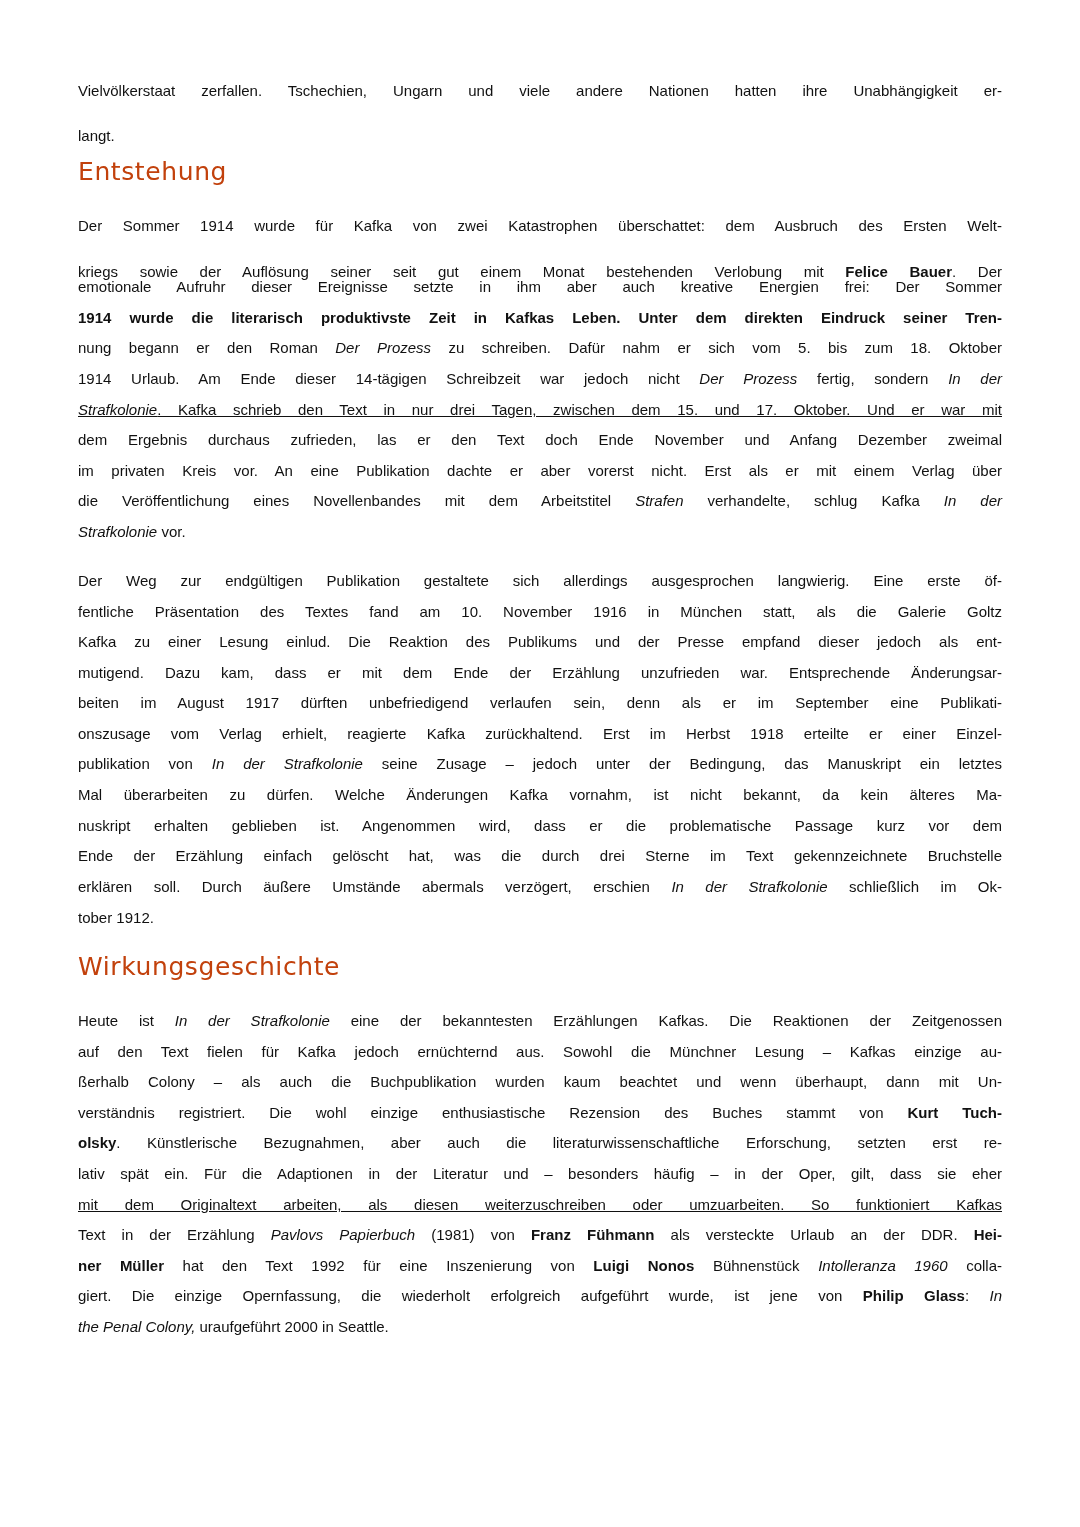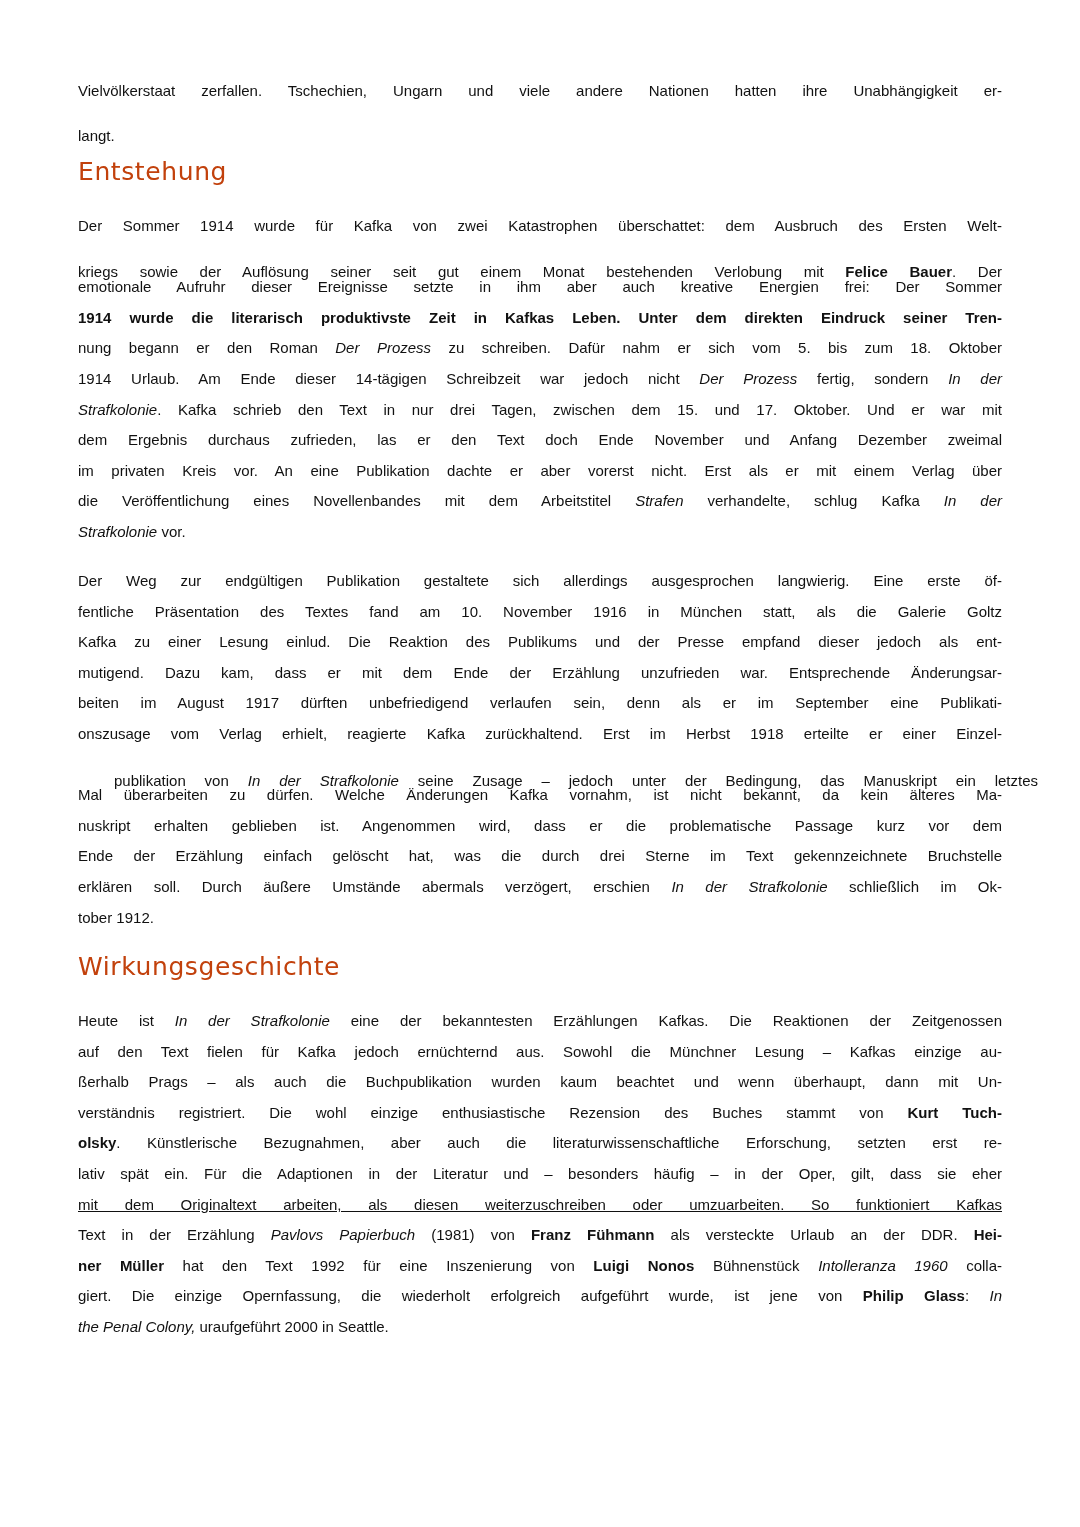--- a/index.html
+++ b/index.html
@@ -26,41 +26,41 @@
 <div class="page" id="page">
     <div class="line" style="top: 76px;"><span class="seg">Vielvölkerstaat zerfallen. Tschechien, Ungarn und viele andere Nationen hatten ihre Unabhängigkeit er-</span></div>
     <div class="line last" style="top: 106.6px; margin-top: 14px;"><span class="seg">langt.</span></div>
     <h2 class="heading" style="top: 157px;">Entstehung</h2>
     <div class="line" style="top: 211px;"><span class="seg">Der Sommer 1914 wurde für Kafka von zwei Katastrophen überschattet: dem Ausbruch des Ersten Welt-</span></div>
     <div class="line" style="top: 241.6px; margin-top: 15px;"><span class="seg">kriegs sowie der Auflösung seiner seit gut einem Monat bestehenden Verlobung mit </span><span class="seg b">Felice Bauer</span><span class="seg">. Der</span></div>
     <div class="line" style="top: 272.2px;"><span class="seg">emotionale Aufruhr dieser Ereignisse setzte in ihm aber auch kreative Energien frei: Der Sommer</span></div>
     <div class="line" style="top: 302.8px; font-weight: bold;"><span class="seg">1914 wurde die literarisch produktivste Zeit in Kafkas Leben. Unter dem direkten Eindruck seiner Tren-</span></div>
     <div class="line" style="top: 333.4px;"><span class="seg">nung begann er den Roman </span><span class="seg i">Der Prozess</span><span class="seg"> zu schreiben. Dafür nahm er sich vom 5. bis zum 18. Oktober</span></div>
     <div class="line" style="top: 364px;"><span class="seg">1914 Urlaub. Am Ende dieser 14-tägigen Schreibzeit war jedoch nicht </span><span class="seg i">Der Prozess</span><span class="seg"> fertig, sondern </span><span class="seg i">In der</span></div>
-    <div class="line" style="top: 394.6px;"><span class="seg i">Strafkolonie</span><span class="seg">. Kafka schrieb den Text in nur drei Tagen, zwischen dem 15. und 17. Oktober. Und er war mit</span></div>
+    <div class="line" style="top: 394.6px; text-decoration: underline;"><span class="seg i">Strafkolonie</span><span class="seg">. Kafka schrieb den Text in nur drei Tagen, zwischen dem 15. und 17. Oktober. Und er war mit</span></div>
     <div class="line" style="top: 425.2px;"><span class="seg">dem Ergebnis durchaus zufrieden, las er den Text doch Ende November und Anfang Dezember zweimal</span></div>
     <div class="line" style="top: 455.8px;"><span class="seg">im privaten Kreis vor. An eine Publikation dachte er aber vorerst nicht. Erst als er mit einem Verlag über</span></div>
     <div class="line" style="top: 486.4px;"><span class="seg">die Veröffentlichung eines Novellenbandes mit dem Arbeitstitel </span><span class="seg i">Strafen</span><span class="seg"> verhandelte, schlug Kafka </span><span class="seg i">In der</span></div>
     <div class="line last" style="top: 517px;"><span class="seg i">Strafkolonie</span><span class="seg"> vor.</span></div>
     <div class="line" style="top: 566px;"><span class="seg">Der Weg zur endgültigen Publikation gestaltete sich allerdings ausgesprochen langwierig. Eine erste öf-</span></div>
     <div class="line" style="top: 596.6px;"><span class="seg">fentliche Präsentation des Textes fand am 10. November 1916 in München statt, als die Galerie Goltz</span></div>
     <div class="line" style="top: 627.2px;"><span class="seg">Kafka zu einer Lesung einlud. Die Reaktion des Publikums und der Presse empfand dieser jedoch als ent-</span></div>
     <div class="line" style="top: 657.8px;"><span class="seg">mutigend. Dazu kam, dass er mit dem Ende der Erzählung unzufrieden war. Entsprechende Änderungsar-</span></div>
     <div class="line" style="top: 688.4px;"><span class="seg">beiten im August 1917 dürften unbefriedigend verlaufen sein, denn als er im September eine Publikati-</span></div>
     <div class="line" style="top: 719px;"><span class="seg">onszusage vom Verlag erhielt, reagierte Kafka zurückhaltend. Erst im Herbst 1918 erteilte er einer Einzel-</span></div>
-    <div class="line" style="top: 766px; margin-left: 36px;"><span class="seg">publikation von </span><span class="seg i">In der Strafkolonie</span><span class="seg"> seine Zusage – jedoch unter der Bedingung, das Manuskript ein letztes</span></div>
+    <div class="line" style="top: 749px;"><span class="seg">publikation von </span><span class="seg i">In der Strafkolonie</span><span class="seg"> seine Zusage – jedoch unter der Bedingung, das Manuskript ein letztes</span></div>
     <div class="line" style="top: 780.2px;"><span class="seg">Mal überarbeiten zu dürfen. Welche Änderungen Kafka vornahm, ist nicht bekannt, da kein älteres Ma-</span></div>
     <div class="line" style="top: 810.8px;"><span class="seg">nuskript erhalten geblieben ist. Angenommen wird, dass er die problematische Passage kurz vor dem</span></div>
     <div class="line" style="top: 841.4px;"><span class="seg">Ende der Erzählung einfach gelöscht hat, was die durch drei Sterne im Text gekennzeichnete Bruchstelle</span></div>
     <div class="line" style="top: 872px;"><span class="seg">erklären soll. Durch äußere Umstände abermals verzögert, erschien </span><span class="seg i">In der Strafkolonie</span><span class="seg"> schließlich im Ok-</span></div>
     <div class="line last" style="top: 902.6px;"><span class="seg">tober 1912.</span></div>
     <h2 class="heading" style="top: 952px;">Wirkungsgeschichte</h2>
     <div class="line" style="top: 1006px;"><span class="seg">Heute ist </span><span class="seg i">In der Strafkolonie</span><span class="seg"> eine der bekanntesten Erzählungen Kafkas. Die Reaktionen der Zeitgenossen</span></div>
     <div class="line" style="top: 1036.6px;"><span class="seg">auf den Text fielen für Kafka jedoch ernüchternd aus. Sowohl die Münchner Lesung – Kafkas einzige au-</span></div>
-    <div class="line" style="top: 1067.2px;"><span class="seg">ßerhalb Prags – als auch die Buchpublikation wurden kaum beachtet und wenn überhaupt, dann mit Un-</span></div>
+    <div class="line" style="top: 1067.2px;"><span class="seg">ßerhalb Colony – als auch die Buchpublikation wurden kaum beachtet und wenn überhaupt, dann mit Un-</span></div>
     <div class="line" style="top: 1097.8px;"><span class="seg">verständnis registriert. Die wohl einzige enthusiastische Rezension des Buches stammt von </span><span class="seg b">Kurt Tuch-</span></div>
     <div class="line" style="top: 1128.4px;"><span class="seg b">olsky</span><span class="seg">. Künstlerische Bezugnahmen, aber auch die literaturwissenschaftliche Erforschung, setzten erst re-</span></div>
     <div class="line" style="top: 1159px;"><span class="seg">lativ spät ein. Für die Adaptionen in der Literatur und – besonders häufig – in der Oper, gilt, dass sie eher</span></div>
     <div class="line" style="top: 1189.6px; text-decoration: underline;"><span class="seg">mit dem Originaltext arbeiten, als diesen weiterzuschreiben oder umzuarbeiten. So funktioniert Kafkas</span></div>
     <div class="line" style="top: 1220.2px;"><span class="seg">Text in der Erzählung </span><span class="seg i">Pavlovs Papierbuch</span><span class="seg"> (1981) von </span><span class="seg b">Franz Fühmann</span><span class="seg"> als versteckte Urlaub an der DDR. </span><span class="seg b">Hei-</span></div>
     <div class="line" style="top: 1250.8px;"><span class="seg b">ner Müller</span><span class="seg"> hat den Text 1992 für eine Inszenierung von </span><span class="seg b">Luigi Nonos</span><span class="seg"> Bühnenstück </span><span class="seg i">Intolleranza 1960</span><span class="seg"> colla-</span></div>
     <div class="line" style="top: 1281.4px;"><span class="seg">giert. Die einzige Opernfassung, die wiederholt erfolgreich aufgeführt wurde, ist jene von </span><span class="seg b">Philip Glass</span><span class="seg">: </span><span class="seg i">In</span></div>
     <div class="line last" style="top: 1312px;"><span class="seg i">the Penal Colony,</span><span class="seg"> uraufgeführt 2000 in Seattle.</span></div>
   </div>
 

